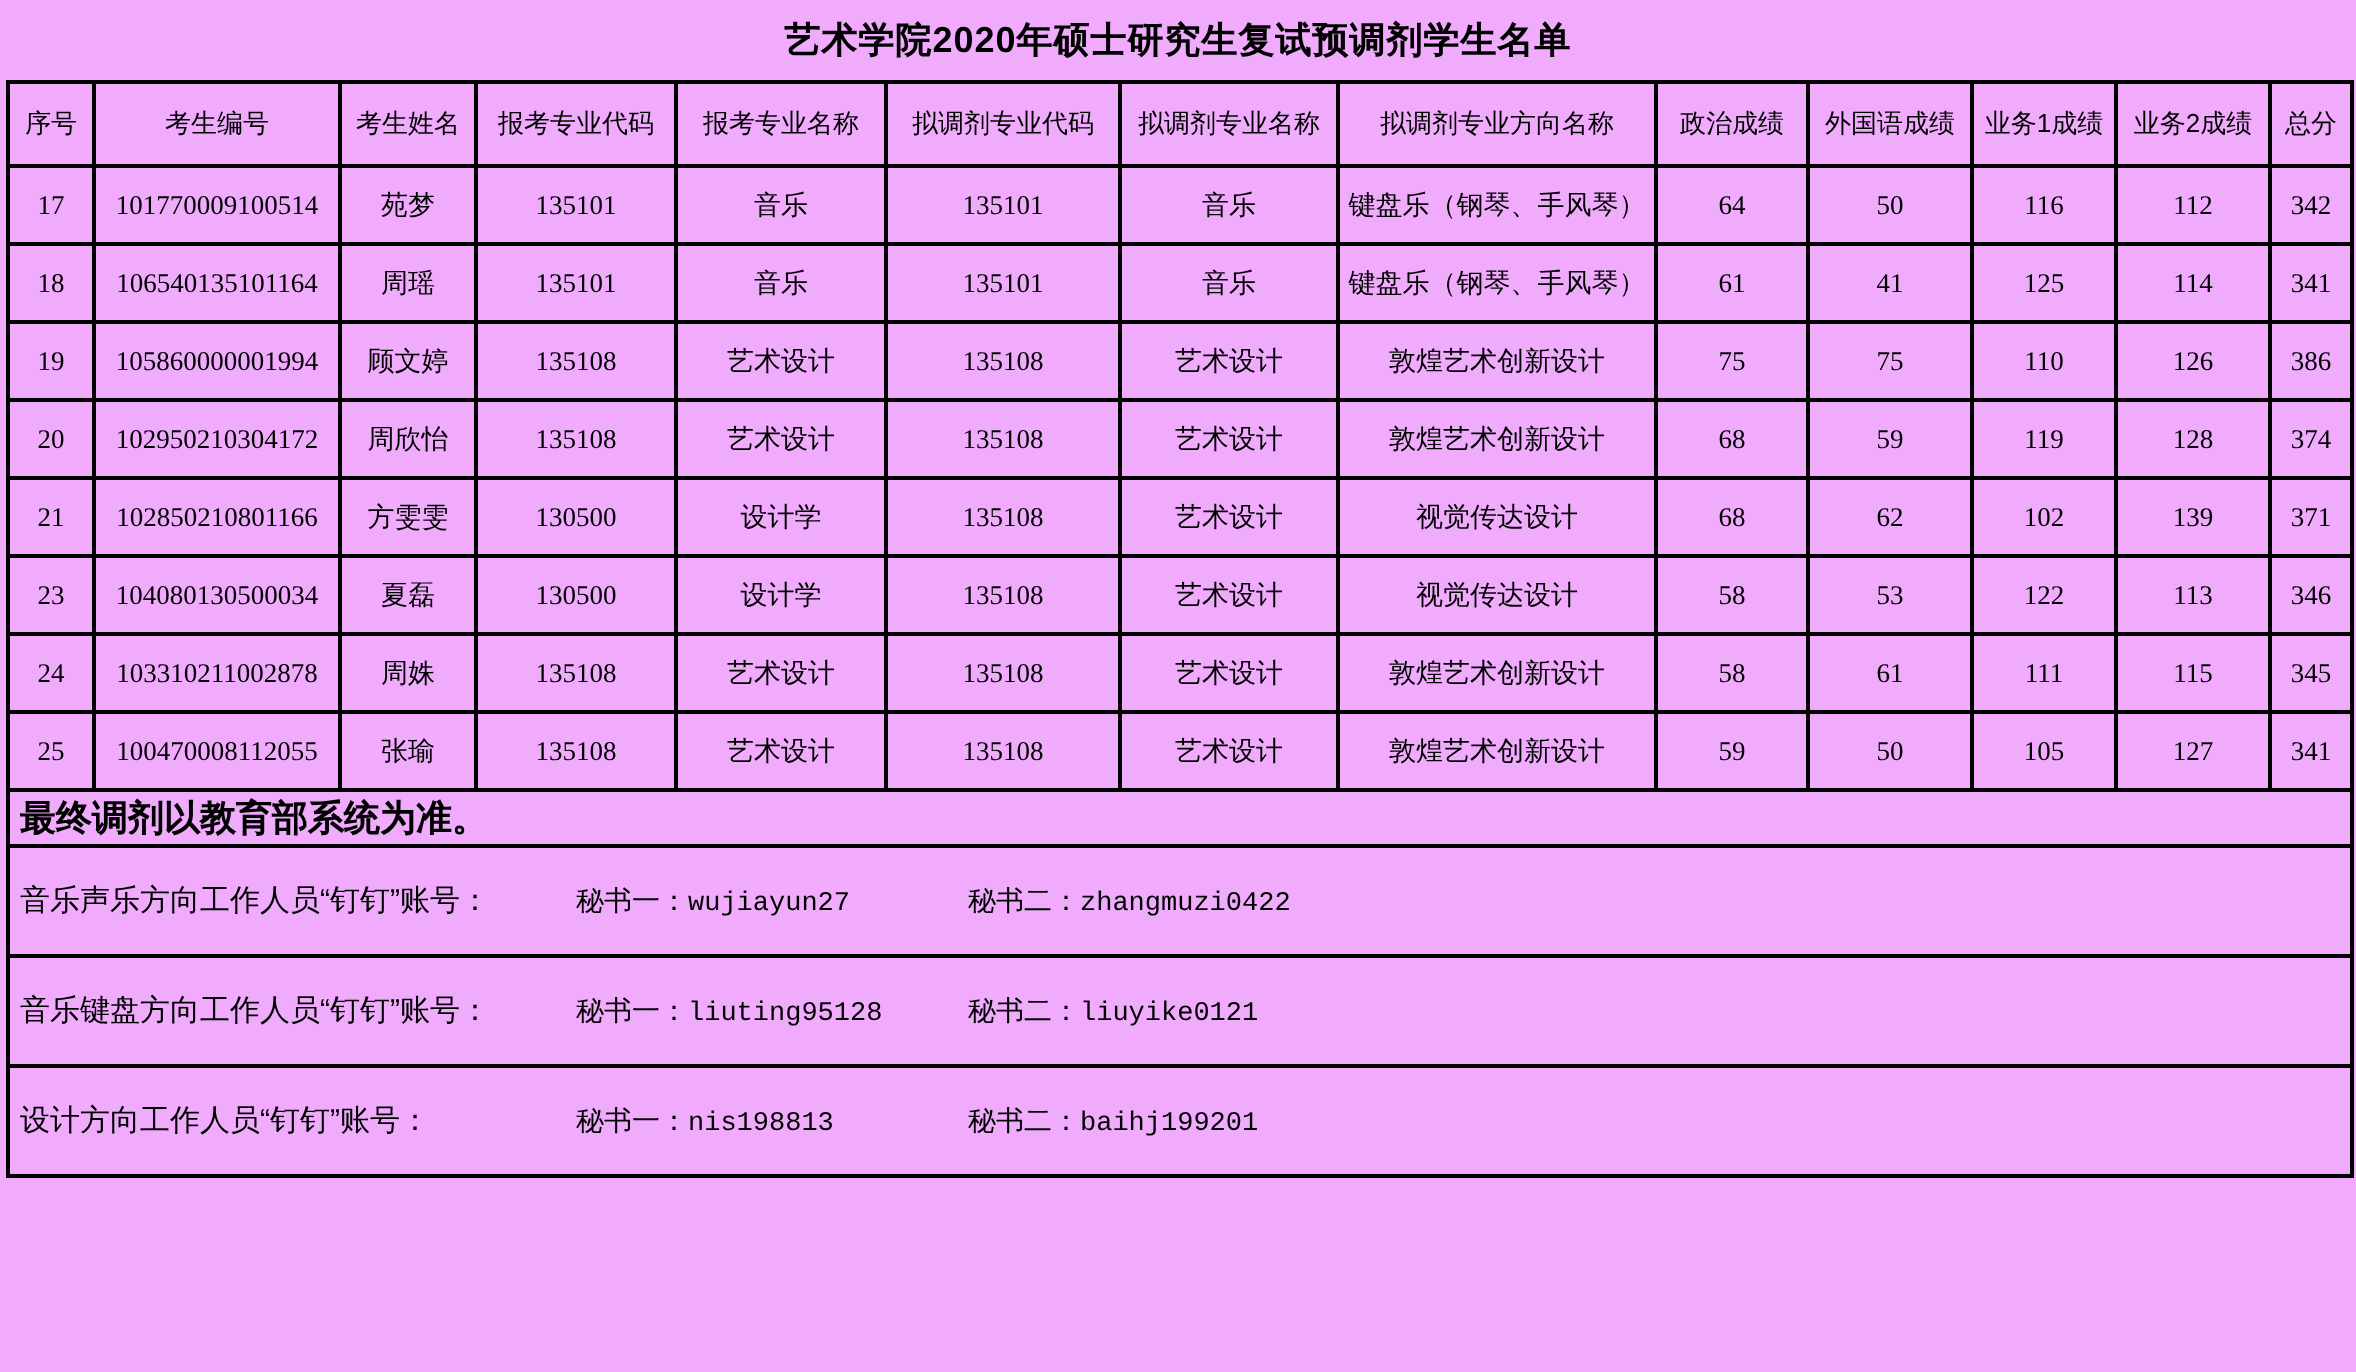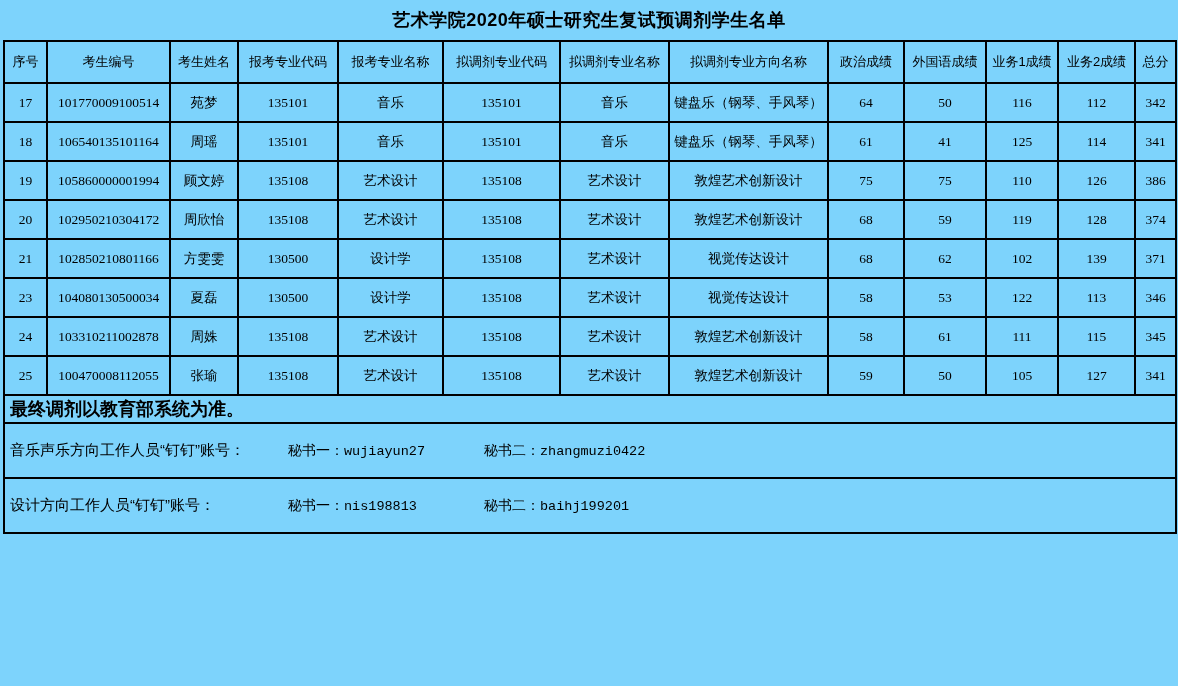--- a/index.html
+++ b/index.html
@@ -1,18 +1,18 @@
 <!DOCTYPE html>
 <html><head>
 <meta charset="utf-8">
 <style>
   html,body { margin:0; padding:0; background:#ffffff; }
   body { width:1178px; height:686px; overflow:hidden;
          font-family:"Liberation Serif", serif; color:#000; }
-  .page { width:1178px; height:686px; background:#7dd3fc; box-sizing:border-box; }
+  .page { width:1178px; height:686px; background:#f0abfc; box-sizing:border-box; }
 
   .title { height:40px; box-sizing:border-box; padding-top:8px;
            text-align:center; font-family:"Liberation Sans", sans-serif;
            font-weight:bold; font-size:18px; letter-spacing:0.5px; }
 
   table.sheet { border-collapse:collapse; table-layout:fixed;
                 width:1172px; margin-left:3px; }
   .sheet th, .sheet td { border:2px solid #000; text-align:center;
                          vertical-align:middle; overflow:hidden;
                          white-space:nowrap; padding:0; box-sizing:border-box; }
@@ -210,20 +210,25 @@
           <span class="bold-note">最终调剂以教育部系统为准。</span>
         </td>
       </tr>
 
       <tr class="note-row contact-row">
         <td colspan="13">
           <span class="contact-label">音乐声乐方向工作人员“钉钉”账号：</span><span class="sec-group"><span class="sec-label">秘书一：</span><span class="sec-value">wujiayun27</span></span><span class="sec-group second"><span class="sec-label">秘书二：</span><span class="sec-value">zhangmuzi0422</span></span>
         </td>
       </tr>
 
+      <tr class="note-row contact-row">
+        <td colspan="13">
+          <span class="contact-label">音乐键盘方向工作人员“钉钉”账号：</span><span class="sec-group"><span class="sec-label">秘书一：</span><span class="sec-value">liuting95128</span></span><span class="sec-group second"><span class="sec-label">秘书二：</span><span class="sec-value">liuyike0121</span></span>
+        </td>
+      </tr>
 
       <tr class="note-row contact-row">
         <td colspan="13">
           <span class="contact-label">设计方向工作人员“钉钉”账号：</span><span class="sec-group"><span class="sec-label">秘书一：</span><span class="sec-value">nis198813</span></span><span class="sec-group second"><span class="sec-label">秘书二：</span><span class="sec-value">baihj199201</span></span>
         </td>
       </tr>
 
     </tbody>
   </table>
 

